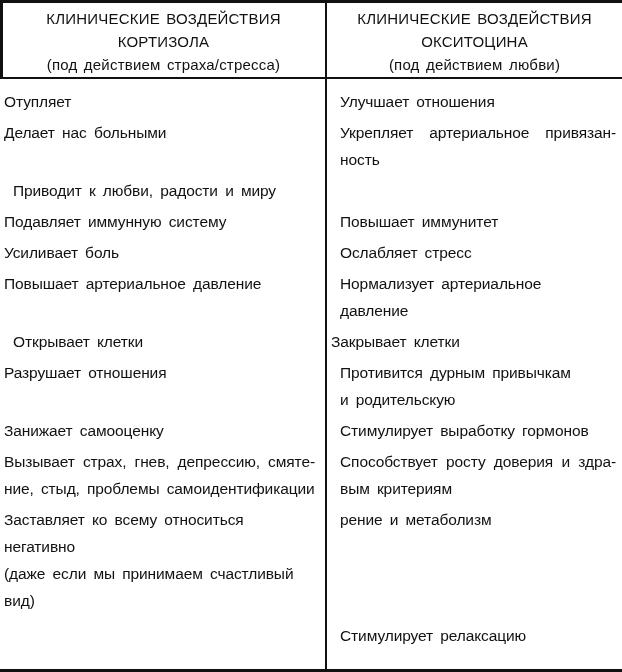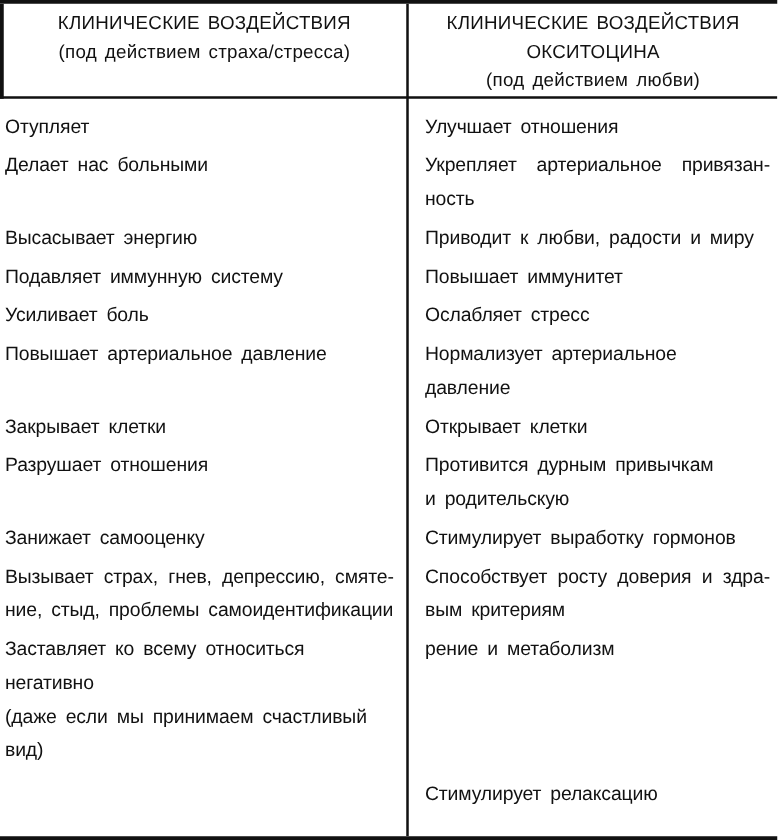--- a/index.html
+++ b/index.html
@@ -62,20 +62,21 @@
 </head>
 <body>
 
 <div class="page">
   <div class="vdivider"></div>
   <div class="header-left-border"></div>
 
   <div class="header">
     <div class="hcell">
       <div>КЛИНИЧЕСКИЕ ВОЗДЕЙСТВИЯ</div>
+      <div>КОРТИЗОЛА</div>
       <div>(под действием страха/стресса)</div>
     </div>
     <div class="hcell">
       <div>КЛИНИЧЕСКИЕ ВОЗДЕЙСТВИЯ</div>
       <div>ОКСИТОЦИНА</div>
       <div>(под действием любви)</div>
     </div>
   </div>
 
   <div class="body" id="table-body">
@@ -90,23 +91,20 @@
       <div class="row">
         <div class="cell cell-left">
           <div class="cell-line">Делает нас больными</div>
         </div>
         <div class="cell cell-right">
           <div class="cell-line just">Укрепляет артериальное привязан-</div>
           <div class="cell-line">ность</div>
         </div>
       </div>
       <div class="row">
-        <div class="cell cell-left">
-          <div class="cell-line">Высасывает энергию</div>
-        </div>
         <div class="cell cell-right">
           <div class="cell-line">Приводит к любви, радости и миру</div>
         </div>
       </div>
       <div class="row">
         <div class="cell cell-left">
           <div class="cell-line">Подавляет иммунную систему</div>
         </div>
         <div class="cell cell-right">
           <div class="cell-line">Повышает иммунитет</div>
@@ -122,25 +120,25 @@
       </div>
       <div class="row">
         <div class="cell cell-left">
           <div class="cell-line">Повышает артериальное давление</div>
         </div>
         <div class="cell cell-right">
           <div class="cell-line">Нормализует артериальное давление</div>
         </div>
       </div>
       <div class="row">
+        <div class="cell cell-right">
+          <div class="cell-line">Открывает клетки</div>
+        </div>
         <div class="cell cell-left">
           <div class="cell-line">Закрывает клетки</div>
-        </div>
-        <div class="cell cell-right">
-          <div class="cell-line">Открывает клетки</div>
         </div>
       </div>
       <div class="row">
         <div class="cell cell-left">
           <div class="cell-line">Разрушает отношения</div>
         </div>
         <div class="cell cell-right">
           <div class="cell-line">Противится дурным привычкам</div>
           <div class="cell-line">и родительскую</div>
         </div>

